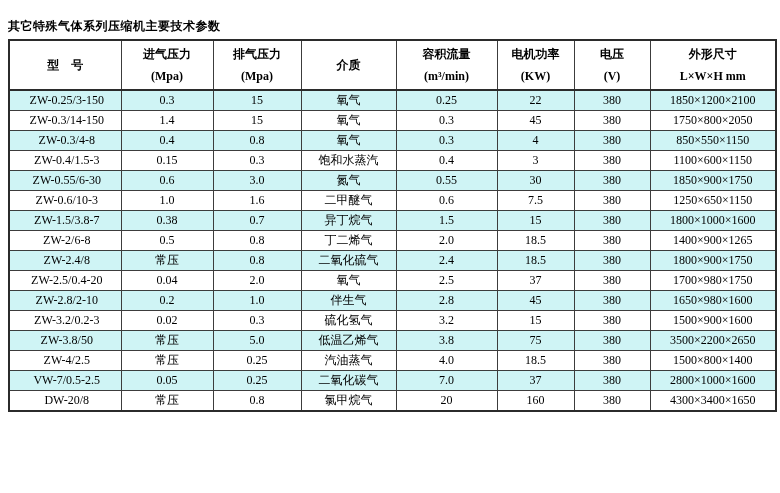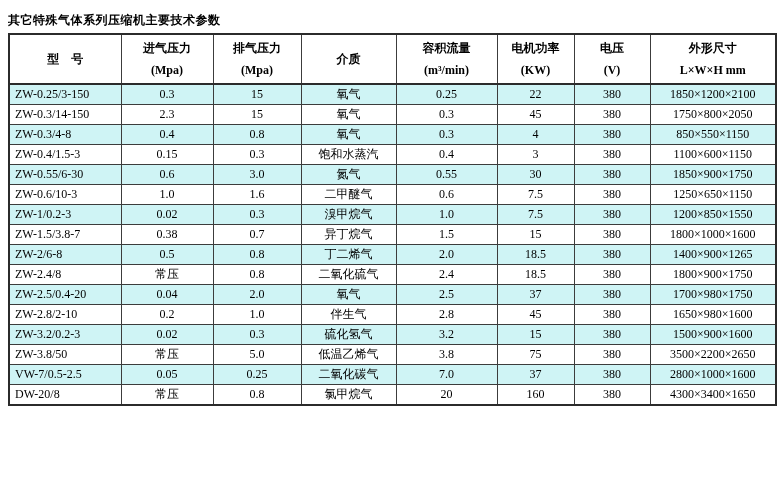--- a/index.html
+++ b/index.html
@@ -8,21 +8,21 @@
     background: #ffffff;
     width: 780px;
     height: 493px;
     overflow: hidden;
     font-family: "Liberation Serif", "DejaVu Serif", serif;
     color: #000000;
   }
   .page-title {
     font-size: 12px;
     font-weight: bold;
-    margin: 12px 0 4px 8px;
+    margin: 18px 0 4px 8px;
     letter-spacing: 0.5px;
   }
   table.specs {
     border-collapse: collapse;
     table-layout: fixed;
     width: 767px;
     margin-left: 8px;
     border: 2px solid #2b2b2b;
   }
   table.specs th, table.specs td {
@@ -46,21 +46,21 @@
     align-items: center;
     height: 100%;
   }
   .th-unit:empty { display: none; }
   table.specs td {
     height: 19px;
     font-size: 12px;
     padding: 0 2px;
   }
   table.specs td.model-cell {
-    text-align: left;
+    text-align: center;
     padding-left: 5px;
   }
   table.specs tbody tr:nth-child(odd) td {
     background: #cff4f5;
   }
   table.specs tbody tr:nth-child(even) td {
     background: #ffffff;
   }
 </style>
 </head>
@@ -137,21 +137,21 @@
         <td>0.3</td>
         <td>15</td>
         <td>氧气</td>
         <td>0.25</td>
         <td>22</td>
         <td>380</td>
         <td>1850×1200×2100</td>
       </tr>
       <tr>
         <td class="model-cell">ZW-0.3/14-150</td>
-        <td>2.3</td>
+        <td>1.4</td>
         <td>15</td>
         <td>氧气</td>
         <td>0.3</td>
         <td>45</td>
         <td>380</td>
         <td>1750×800×2050</td>
       </tr>
       <tr>
         <td class="model-cell">ZW-0.3/4-8</td>
         <td>0.4</td>
@@ -186,30 +186,20 @@
         <td class="model-cell">ZW-0.6/10-3</td>
         <td>1.0</td>
         <td>1.6</td>
         <td>二甲醚气</td>
         <td>0.6</td>
         <td>7.5</td>
         <td>380</td>
         <td>1250×650×1150</td>
       </tr>
       <tr>
-        <td class="model-cell">ZW-1/0.2-3</td>
-        <td>0.02</td>
-        <td>0.3</td>
-        <td>溴甲烷气</td>
-        <td>1.0</td>
-        <td>7.5</td>
-        <td>380</td>
-        <td>1200×850×1550</td>
-      </tr>
-      <tr>
         <td class="model-cell">ZW-1.5/3.8-7</td>
         <td>0.38</td>
         <td>0.7</td>
         <td>异丁烷气</td>
         <td>1.5</td>
         <td>15</td>
         <td>380</td>
         <td>1800×1000×1600</td>
       </tr>
       <tr>
@@ -266,20 +256,30 @@
         <td class="model-cell">ZW-3.8/50</td>
         <td>常压</td>
         <td>5.0</td>
         <td>低温乙烯气</td>
         <td>3.8</td>
         <td>75</td>
         <td>380</td>
         <td>3500×2200×2650</td>
       </tr>
       <tr>
+        <td class="model-cell">ZW-4/2.5</td>
+        <td>常压</td>
+        <td>0.25</td>
+        <td>汽油蒸气</td>
+        <td>4.0</td>
+        <td>18.5</td>
+        <td>380</td>
+        <td>1500×800×1400</td>
+      </tr>
+      <tr>
         <td class="model-cell">VW-7/0.5-2.5</td>
         <td>0.05</td>
         <td>0.25</td>
         <td>二氧化碳气</td>
         <td>7.0</td>
         <td>37</td>
         <td>380</td>
         <td>2800×1000×1600</td>
       </tr>
       <tr>

